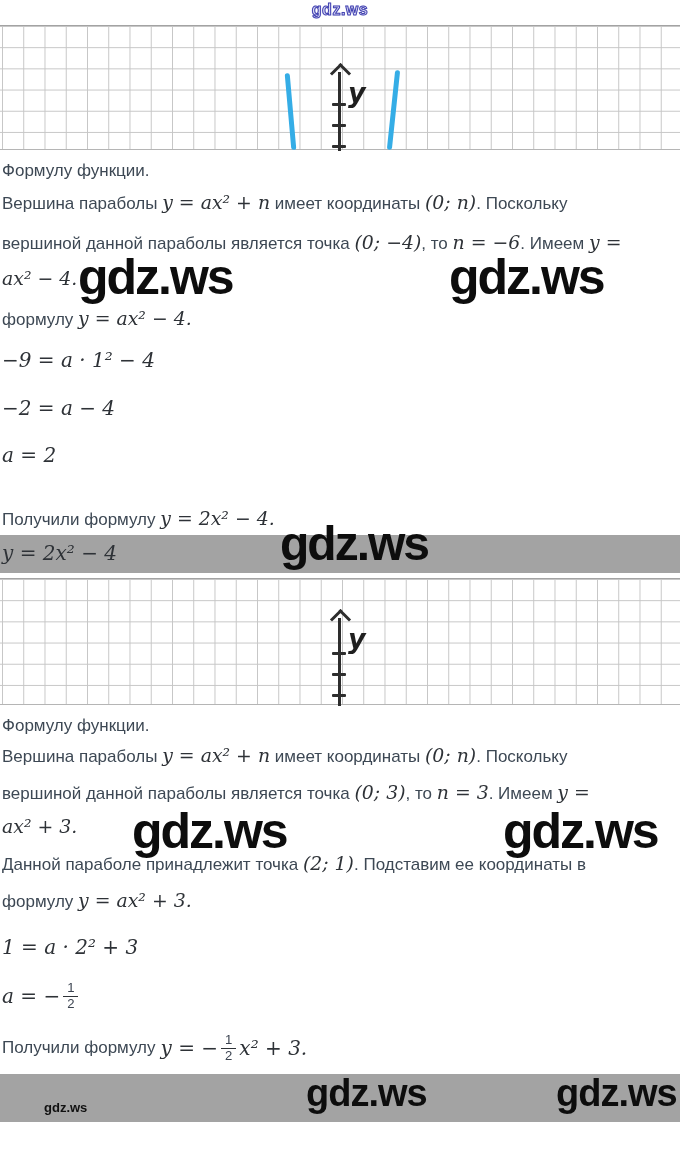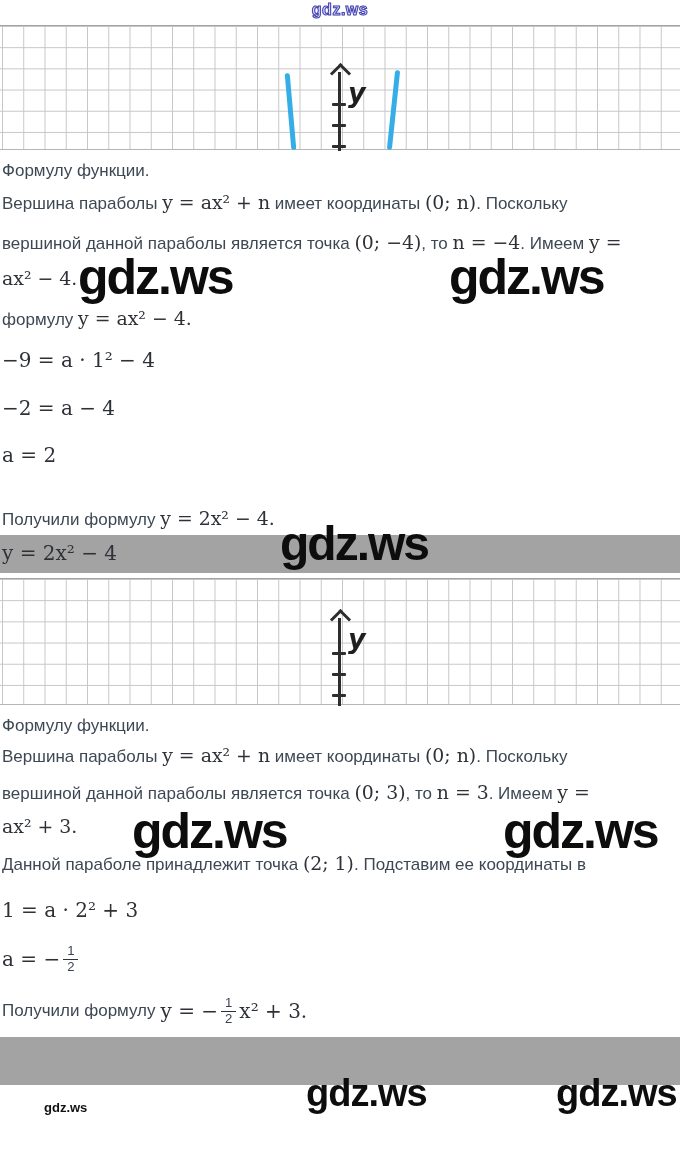--- a/index.html
+++ b/index.html
@@ -20,21 +20,21 @@
              border-top:3px solid #2d2d2d;border-left:3px solid #2d2d2d;
              transform:rotate(45deg);}
   .tick{position:absolute;width:14px;height:3px;background:#2d2d2d;border-radius:1px;}
   .ylab{position:absolute;font-family:"DejaVu Sans",sans-serif;font-style:italic;
         font-weight:600;font-size:27px;color:#1f1f1f;line-height:1;}
   .curve{position:absolute;width:5px;border-radius:3px;background:#35ade6;}
 
   
   .ln{padding-left:2px;line-height:24px;font-size:17px;white-space:nowrap;margin:0;}
   .t{font-family:"Liberation Sans",sans-serif;color:#3d4854;}
-  .m{font-family:"DejaVu Serif",serif;color:#2e3237;font-size:1.11em;}
+  .m{font-family:"DejaVu Serif",serif;font-style:italic;color:#2e3237;font-size:1.11em;}
   .eq .m{font-size:20px;}
   .lnf{display:flex;align-items:center;padding-left:2px;white-space:nowrap;}
   .lnf .t{margin-right:5px;font-size:17px;}
   .lnf .m{font-size:20px;}
   .frac{display:inline-flex;flex-direction:column;align-items:center;
         font-size:0.82em;line-height:1.12;margin:0 3px;vertical-align:middle;}
   .frac .fn{display:block;padding:0 4px;border-bottom:1.6px solid #2e3237;}
   .frac .fd{display:block;padding:0 4px;}
 
   
@@ -72,21 +72,21 @@
     <div class="tick" style="left:332px;top:77px"></div>
     <div class="tick" style="left:332px;top:98px"></div>
     <div class="tick" style="left:332px;top:119px"></div>
     <div class="ylab" style="left:348px;top:53px">y</div>
     <div class="curve" style="left:288px;top:47px;height:77px;transform:rotate(-5deg)"></div>
     <div class="curve" style="left:391px;top:44px;height:80px;transform:rotate(6deg)"></div>
   </div>
 
   <p class="ln mt10 h22"><span class="t">Формулу функции.</span></p>
   <p class="ln mt8"><span class="t">Вершина параболы </span><span class="m">y = ax² + n</span><span class="t"> имеет координаты </span><span class="m">(0;  n)</span><span class="t">. Поскольку</span></p>
-  <p class="ln mt14"><span class="t">вершиной данной параболы является точка </span><span class="m">(0;  −4)</span><span class="t">, то </span><span class="m">n = −4</span><span class="t">. Имеем </span><span class="m">y =</span></p>
+  <p class="ln mt14"><span class="t">вершиной данной параболы является точка </span><span class="m">(0;  −4)</span><span class="t">, то </span><span class="m">n = −6</span><span class="t">. Имеем </span><span class="m">y =</span></p>
   <p class="ln mt10"><span class="m">ax² − 4.</span></p>
   <p class="ln mt14"><span class="t">формулу </span><span class="m">y = ax² − 4.</span></p>
   <p class="ln eq mt16"><span class="m">−9 = a · 1² − 4</span></p>
   <p class="ln eq mt22"><span class="m">−2 = a − 4</span></p>
   <p class="ln eq mt21"><span class="m">a = 2</span></p>
   <p class="ln mt19"><span class="t">Получили формулу </span><span class="m">y = 2x² − 4.</span></p>
 
   <div class="answer a1">
     <span class="ln eq"><span class="m">y = 2x² − 4</span></span>
   </div>
@@ -98,20 +98,21 @@
     <div class="tick" style="left:332px;top:94px"></div>
     <div class="tick" style="left:332px;top:115px"></div>
     <div class="ylab" style="left:348px;top:46px">y</div>
   </div>
 
   <p class="ln mt10 h22"><span class="t">Формулу функции.</span></p>
   <p class="ln mt6"><span class="t">Вершина параболы </span><span class="m">y = ax² + n</span><span class="t"> имеет координаты </span><span class="m">(0;  n)</span><span class="t">. Поскольку</span></p>
   <p class="ln mt11"><span class="t">вершиной данной параболы является точка </span><span class="m">(0;  3)</span><span class="t">, то </span><span class="m">n = 3</span><span class="t">. Имеем </span><span class="m">y =</span></p>
   <p class="ln mt8"><span class="m">ax² + 3.</span></p>
   <p class="ln mt11"><span class="t">Данной параболе принадлежит точка </span><span class="m">(2;  1)</span><span class="t">. Подставим ее координаты в</span></p>
+  <p class="ln mt11"><span class="t">формулу </span><span class="m">y = ax² + 3.</span></p>
   <p class="ln eq mt21"><span class="m">1 = a · 2² + 3</span></p>
   <div class="lnf h48 mt11">
       <span class="m">a = −</span>
       <span class="frac">
         <span class="fn">1</span>
         <span class="fd">2</span>
       </span>
     </div>
   <div class="lnf h48 mt4">
       <span class="t">Получили формулу</span>

